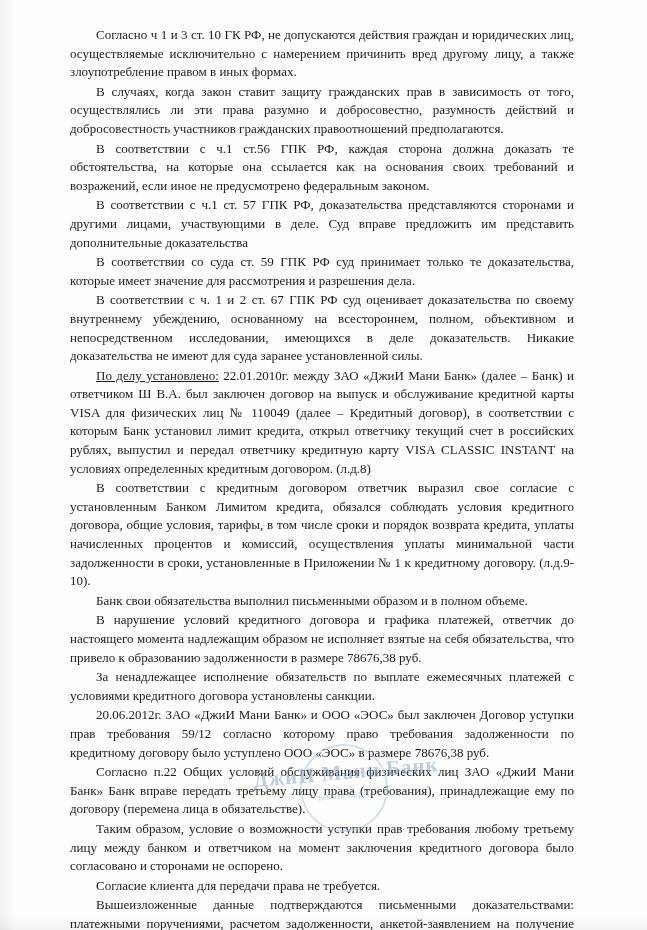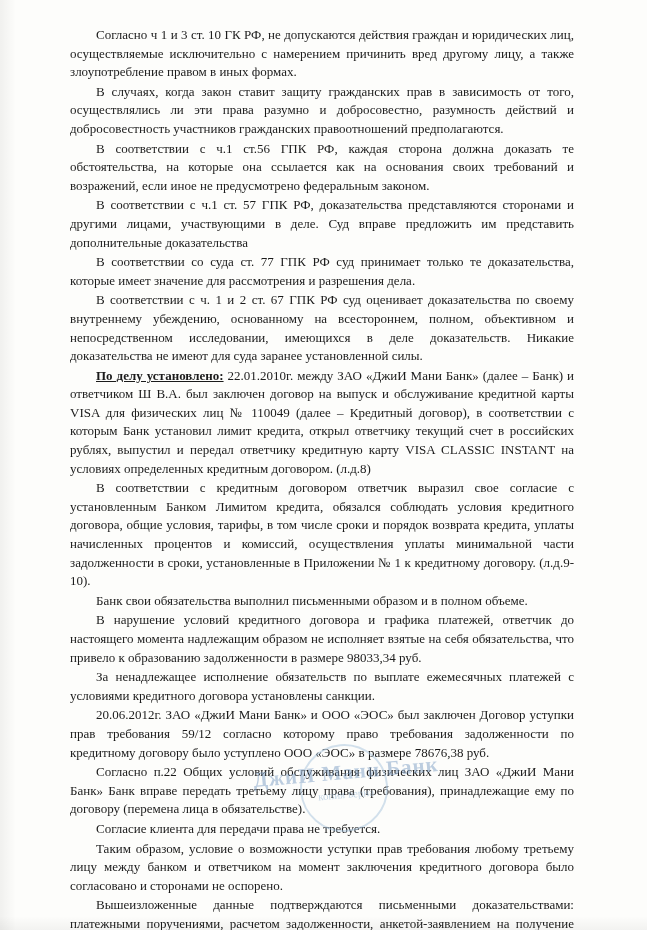--- a/index.html
+++ b/index.html
@@ -30,21 +30,21 @@
     margin: 0 8px 1px 0;
     font-size: 13.0px;
     line-height: 18.6px;
     text-align: justify;
     text-justify: inter-word;
     color: #1b1b1b;
     text-indent: 26px;
     hyphens: none;
   }
   .b { font-weight: normal; }
-  .u { text-decoration: underline; font-weight: bold; }
+  .u { text-decoration: underline; }
   
   #watermark {
     position: absolute;
     left: 196px;
     top: 742px;
     width: 300px;
     height: 86px;
     pointer-events: none;
     opacity: 0.5;
   }
@@ -101,35 +101,35 @@
 </head>
 <body>
 
 <div id="page">
   <div id="page-inner">
 
     <p class="para">Согласно ч 1 и 3 ст. 10 ГК РФ, не допускаются действия граждан и юридических лиц, осуществляемые исключительно с намерением причинить вред другому лицу, а также злоупотребление правом в иных формах.</p>
     <p class="para">В случаях, когда закон ставит защиту гражданских прав в зависимость от того, осуществлялись ли эти права разумно и добросовестно, разумность действий и добросовестность участников гражданских правоотношений предполагаются.</p>
     <p class="para">В соответствии с ч.1 ст.56 ГПК РФ, каждая сторона должна доказать те обстоятельства, на которые она ссылается как на основания своих требований и возражений, если иное не предусмотрено федеральным законом.</p>
     <p class="para">В соответствии с ч.1 ст. 57 ГПК РФ, доказательства представляются сторонами и другими лицами, участвующими в деле. Суд вправе предложить им представить дополнительные доказательства</p>
-    <p class="para">В соответствии со суда ст. 77 ГПК РФ суд принимает только те доказательства, которые имеет значение для рассмотрения и разрешения дела.</p>
+    <p class="para">В соответствии со суда ст. 59 ГПК РФ суд принимает только те доказательства, которые имеет значение для рассмотрения и разрешения дела.</p>
     <p class="para">В соответствии с ч. 1 и 2 ст. 67 ГПК РФ суд оценивает доказательства по своему внутреннему убеждению, основанному на всестороннем, полном, объективном и непосредственном исследовании, имеющихся в деле доказательств. Никакие доказательства не имеют для суда заранее установленной силы.</p>
 
     <p class="para"><span class="u">По делу установлено:</span><span class="b"> 22.01.2010г.</span><span> между ЗАО «ДжиИ Мани Банк» (далее – Банк) и ответчиком Ш                 В.А. был заключен договор на выпуск и обслуживание кредитной карты VISA для физических лиц № 110049          (далее – Кредитный договор), в соответствии с которым Банк установил лимит кредита, открыл ответчику текущий счет в российских рублях, выпустил и передал ответчику кредитную карту VISA CLASSIC INSTANT на условиях определенных кредитным договором. (л.д.8)</span></p>
 
     <p class="para">В соответствии с кредитным договором ответчик выразил свое согласие с установленным Банком Лимитом кредита, обязался соблюдать условия кредитного договора, общие условия, тарифы, в том числе сроки и порядок возврата кредита, уплаты начисленных процентов и комиссий, осуществления уплаты минимальной части задолженности в сроки, установленные в Приложении № 1 к кредитному договору. (л.д.9-10).</p>
     <p class="para">Банк свои обязательства выполнил письменными образом и в полном объеме.</p>
-    <p class="para">В нарушение условий кредитного договора и графика платежей, ответчик до настоящего момента надлежащим образом не исполняет взятые на себя обязательства, что привело к образованию задолженности в размере 98033,34 руб.</p>
+    <p class="para">В нарушение условий кредитного договора и графика платежей, ответчик до настоящего момента надлежащим образом не исполняет взятые на себя обязательства, что привело к образованию задолженности в размере 78676,38 руб.</p>
     <p class="para">За ненадлежащее исполнение обязательств по выплате ежемесячных платежей с условиями кредитного договора установлены санкции.</p>
 
     <p class="para"><span class="b">20.06.2012г.</span><span> ЗАО «ДжиИ Мани Банк» и ООО «ЭОС» был заключен Договор уступки прав требования 59/12 согласно которому право требования задолженности по кредитному договору было уступлено ООО «ЭОС» в размере 78676,38 руб.</span></p>
 
     <p class="para">Согласно п.22 Общих условий обслуживания физических лиц ЗАО «ДжиИ Мани Банк» Банк вправе передать третьему лицу права (требования), принадлежащие ему по договору (перемена лица в обязательстве).</p>
+    <p class="para">Таким образом, условие о возможности уступки прав требования любому третьему лицу между банком и ответчиком на момент заключения кредитного договора было согласовано и сторонами не оспорено.</p>
     <p class="para">Согласие клиента для передачи права не требуется.</p>
-    <p class="para">Таким образом, условие о возможности уступки прав требования любому третьему лицу между банком и ответчиком на момент заключения кредитного договора было согласовано и сторонами не оспорено.</p>
     <p class="para">Вышеизложенные данные подтверждаются письменными доказательствами: платежными поручениями, расчетом задолженности, анкетой-заявлением на получение кредита, заявлением на выдачу кредита, договором, графиком возврата кредита, уведомлениями, выпиской из лицевого счета, договором уступки прав требования (цессии), уставом, приходными кассовыми ордерами, квитанциями, и другими материалами дела.</p>
 
   </div>
 
   <div id="watermark">
     <div class="wm-ring"></div>
     <div class="wm-text">ДжиИ Мани Банк</div>
     <div class="wm-sub">копия верна</div>
   </div>
 

